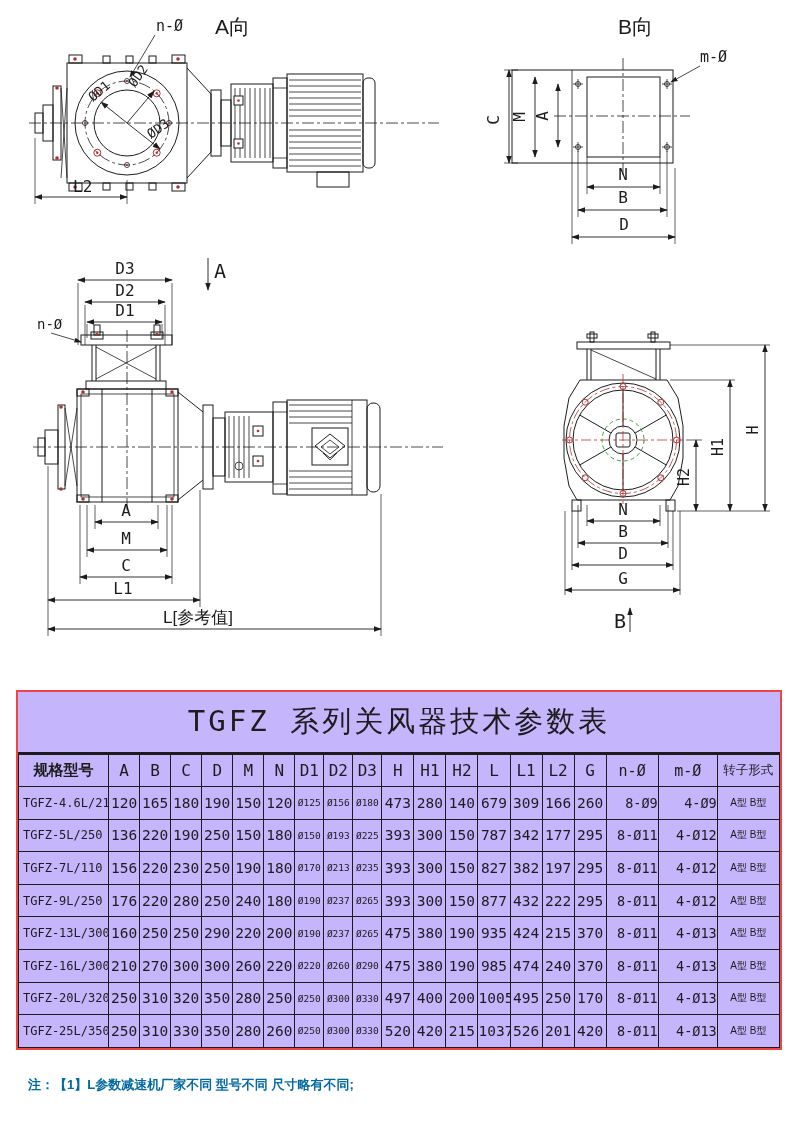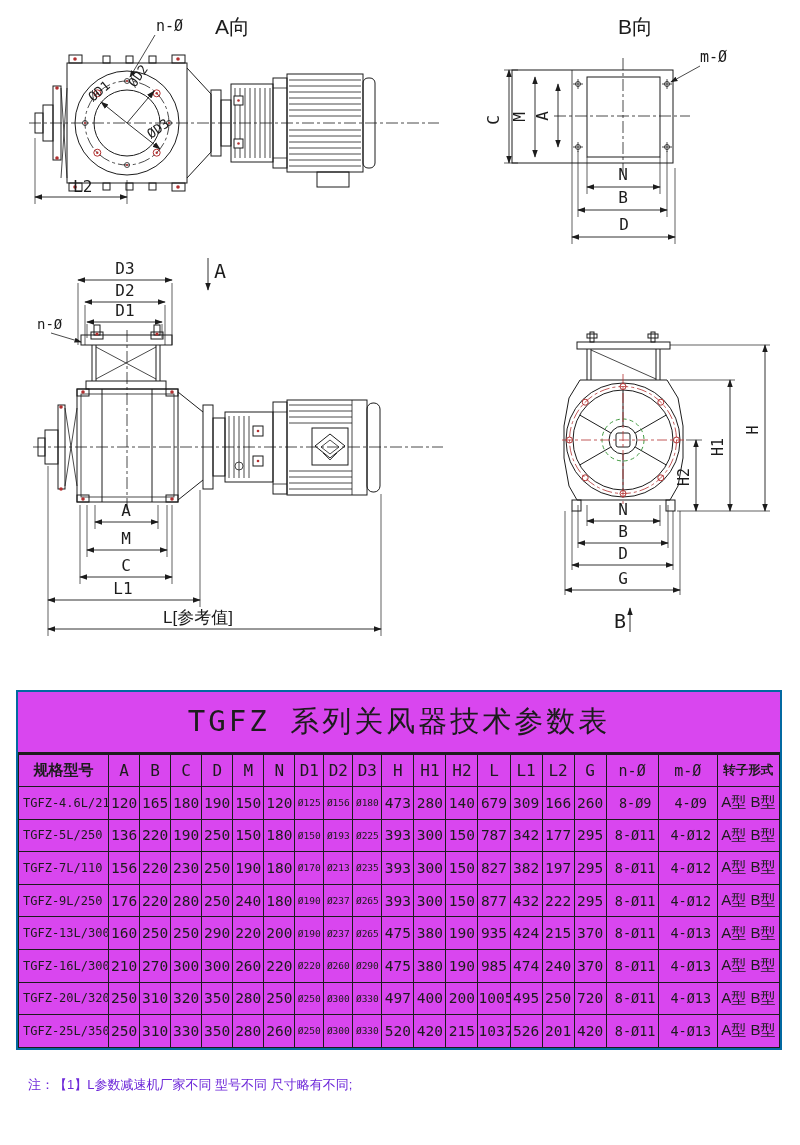--- a/index.html
+++ b/index.html
@@ -13,37 +13,37 @@
   .thin{stroke:#1c1c1c;stroke-width:0.8;fill:none;}
   .cl{stroke:#1c1c1c;stroke-width:0.8;stroke-dasharray:12 3 3 3;fill:none;}
   .redcl{stroke:#b23030;stroke-width:0.8;stroke-dasharray:10 3 3 3;fill:none;}
   .grncl{stroke:#2d8f2d;stroke-width:0.9;stroke-dasharray:4 3;fill:none;}
   .red{stroke:#b23030;fill:none;stroke-width:1;}
   .reddot{fill:#b23030;stroke:none;}
   .dim{stroke:#1c1c1c;stroke-width:0.9;fill:none;}
   .ext{stroke:#1c1c1c;stroke-width:0.7;fill:none;}
   .wh{fill:#ffffff;stroke:#1c1c1c;stroke-width:1;}
 
-  .table-wrap{position:absolute;left:16px;top:690px;width:762px;border:2px solid #0369a1;background:#d946ef;}
+  .table-wrap{position:absolute;left:16px;top:690px;width:762px;border:2px solid #ef4444;background:#c4b5fd;}
   .tbl-title{height:60px;border-bottom:2px solid #1c1c1c;display:flex;align-items:center;justify-content:center;
              font-size:29px;letter-spacing:3px;font-family:"DejaVu Sans Mono","Liberation Sans",monospace;}
   table{border-collapse:collapse;table-layout:fixed;width:100%;}
   th,td{border:1px solid #1c1c1c;overflow:hidden;white-space:nowrap;padding:0;}
   th{height:31px;font-weight:normal;font-size:16px;font-family:"DejaVu Sans Mono",monospace;}
   td{height:31.6px;text-align:center;font-size:14.5px;font-family:"DejaVu Sans Mono",monospace;}
   th.c0,td.c0{text-align:center;}
   td.c0{text-align:left;padding-left:4px;font-size:12px;}
   th.c0{font-family:"Liberation Sans",sans-serif;font-size:15px;font-weight:bold;}
   td.c7,td.c8,td.c9{font-size:9.5px;text-align:center;}
-  td.c17,td.c18{text-align:center;padding-left:6px;font-size:13.5px;}
+  td.c17,td.c18{text-align:right;padding-left:6px;font-size:13.5px;}
   th.c17,th.c18{font-size:15px;}
-  th.c19{font-family:"Liberation Sans",sans-serif;font-size:12.5px;font-weight:bold;}
-  td.c19{font-family:"Liberation Sans",sans-serif;font-size:15px;}
-
-  .notes{position:absolute;left:28px;top:1072px;font-size:13px;font-weight:normal;color:#6d28d9;}
+  th.c19{font-family:"Liberation Sans",sans-serif;font-size:12.5px;font-weight:normal;}
+  td.c19{font-family:"Liberation Sans",sans-serif;font-size:10px;}
+
+  .notes{position:absolute;left:28px;top:1072px;font-size:13px;font-weight:bold;color:#0369a1;}
   .note-row{line-height:25px;white-space:nowrap;}
   .note-row.indent{padding-left:34px;}
 </style>
 </head>
 <body>
 
 <div>
 
   <svg class="panel" style="left:15px;top:8px;" width="430" height="238">
     <defs>
@@ -543,21 +543,21 @@
             <td class="c6">250</td>
             <td class="c7">Ø250</td>
             <td class="c8">Ø300</td>
             <td class="c9">Ø330</td>
             <td class="c10">497</td>
             <td class="c11">400</td>
             <td class="c12">200</td>
             <td class="c13">1005</td>
             <td class="c14">495</td>
             <td class="c15">250</td>
-            <td class="c16">720</td>
+            <td class="c16">170</td>
             <td class="c17">8-Ø11</td>
             <td class="c18">4-Ø13</td>
             <td class="c19">A型 B型</td>
           </tr>
           <tr>
             <td class="c0">TGFZ-25L/350</td>
             <td class="c1">250</td>
             <td class="c2">310</td>
             <td class="c3">330</td>
             <td class="c4">350</td>

